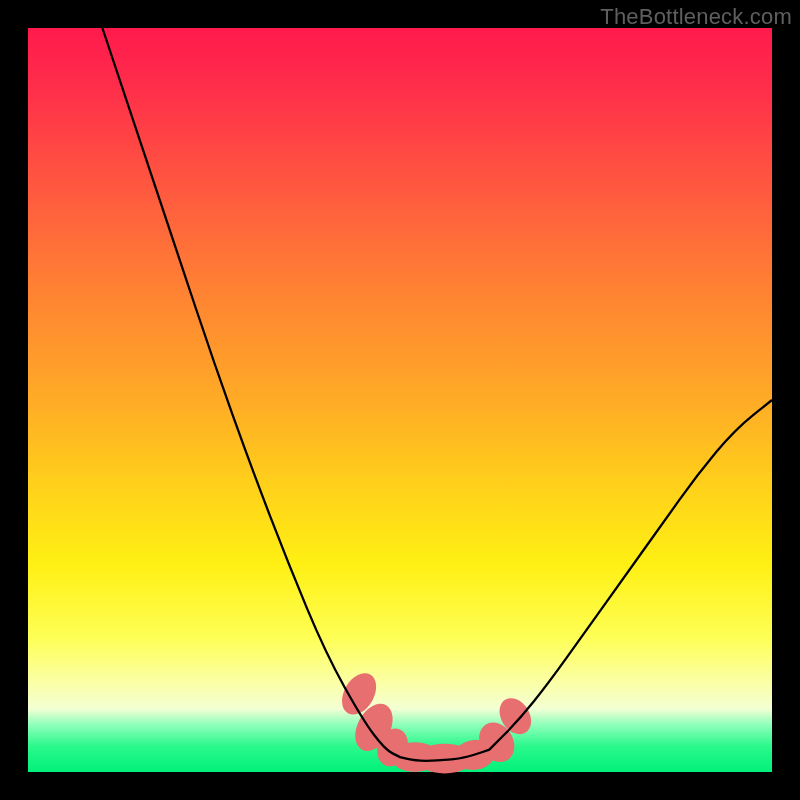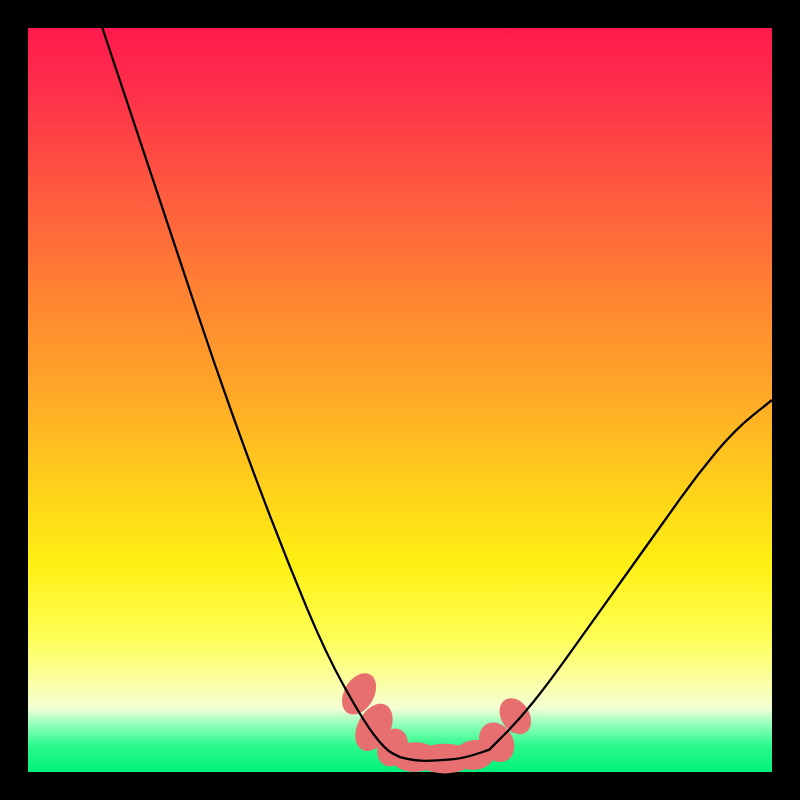--- a/index.html
+++ b/index.html
@@ -66,20 +66,21 @@
   }
   .marker {
     fill: #e86f6f;
     stroke: none;
   }
 </style>
 </head>
 <body>
 
 <div class="chart-outer">
+  <div class="watermark">TheBottleneck.com</div>
   <div class="plot-area">
     <svg class="curve" viewBox="0 0 744 744" preserveAspectRatio="none">
       <g id="markers-group">
           <ellipse cx="331.08" cy="665.88" rx="14.88" ry="22.32" class="marker" transform="rotate(30 331.08 665.88)"></ellipse>
           <ellipse cx="345.96000000000004" cy="699.36" rx="16.368000000000002" ry="25.296000000000003" class="marker" transform="rotate(28 345.96000000000004 699.36)"></ellipse>
           <ellipse cx="364.56" cy="719.448" rx="14.88" ry="19.344" class="marker" transform="rotate(20 364.56 719.448)"></ellipse>
           <ellipse cx="386.88" cy="729.12" rx="23.808" ry="14.88" class="marker"></ellipse>
           <ellipse cx="416.64000000000004" cy="730.608" rx="28.272" ry="14.88" class="marker"></ellipse>
           <ellipse cx="446.4" cy="726.888" rx="20.831999999999997" ry="14.88" class="marker" transform="rotate(-8 446.4 726.888)"></ellipse>
           <ellipse cx="468.72" cy="714.24" rx="16.368000000000002" ry="20.831999999999997" class="marker" transform="rotate(-30 468.72 714.24)"></ellipse>

